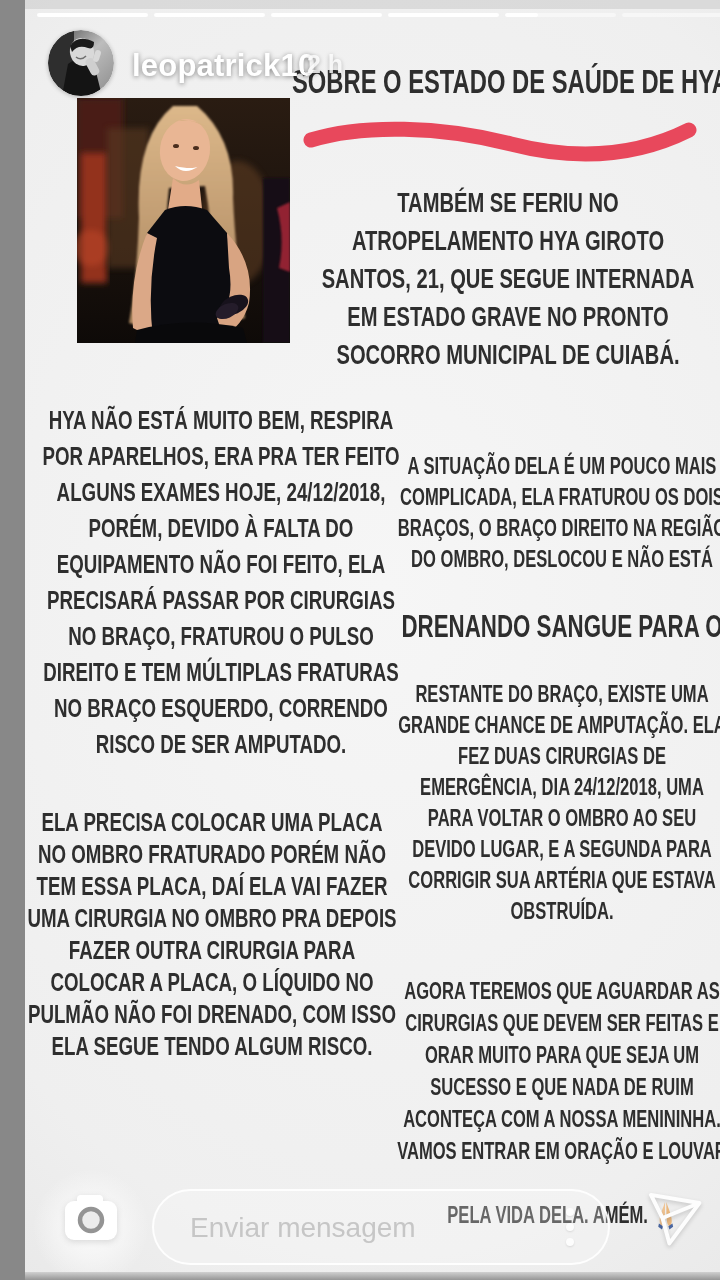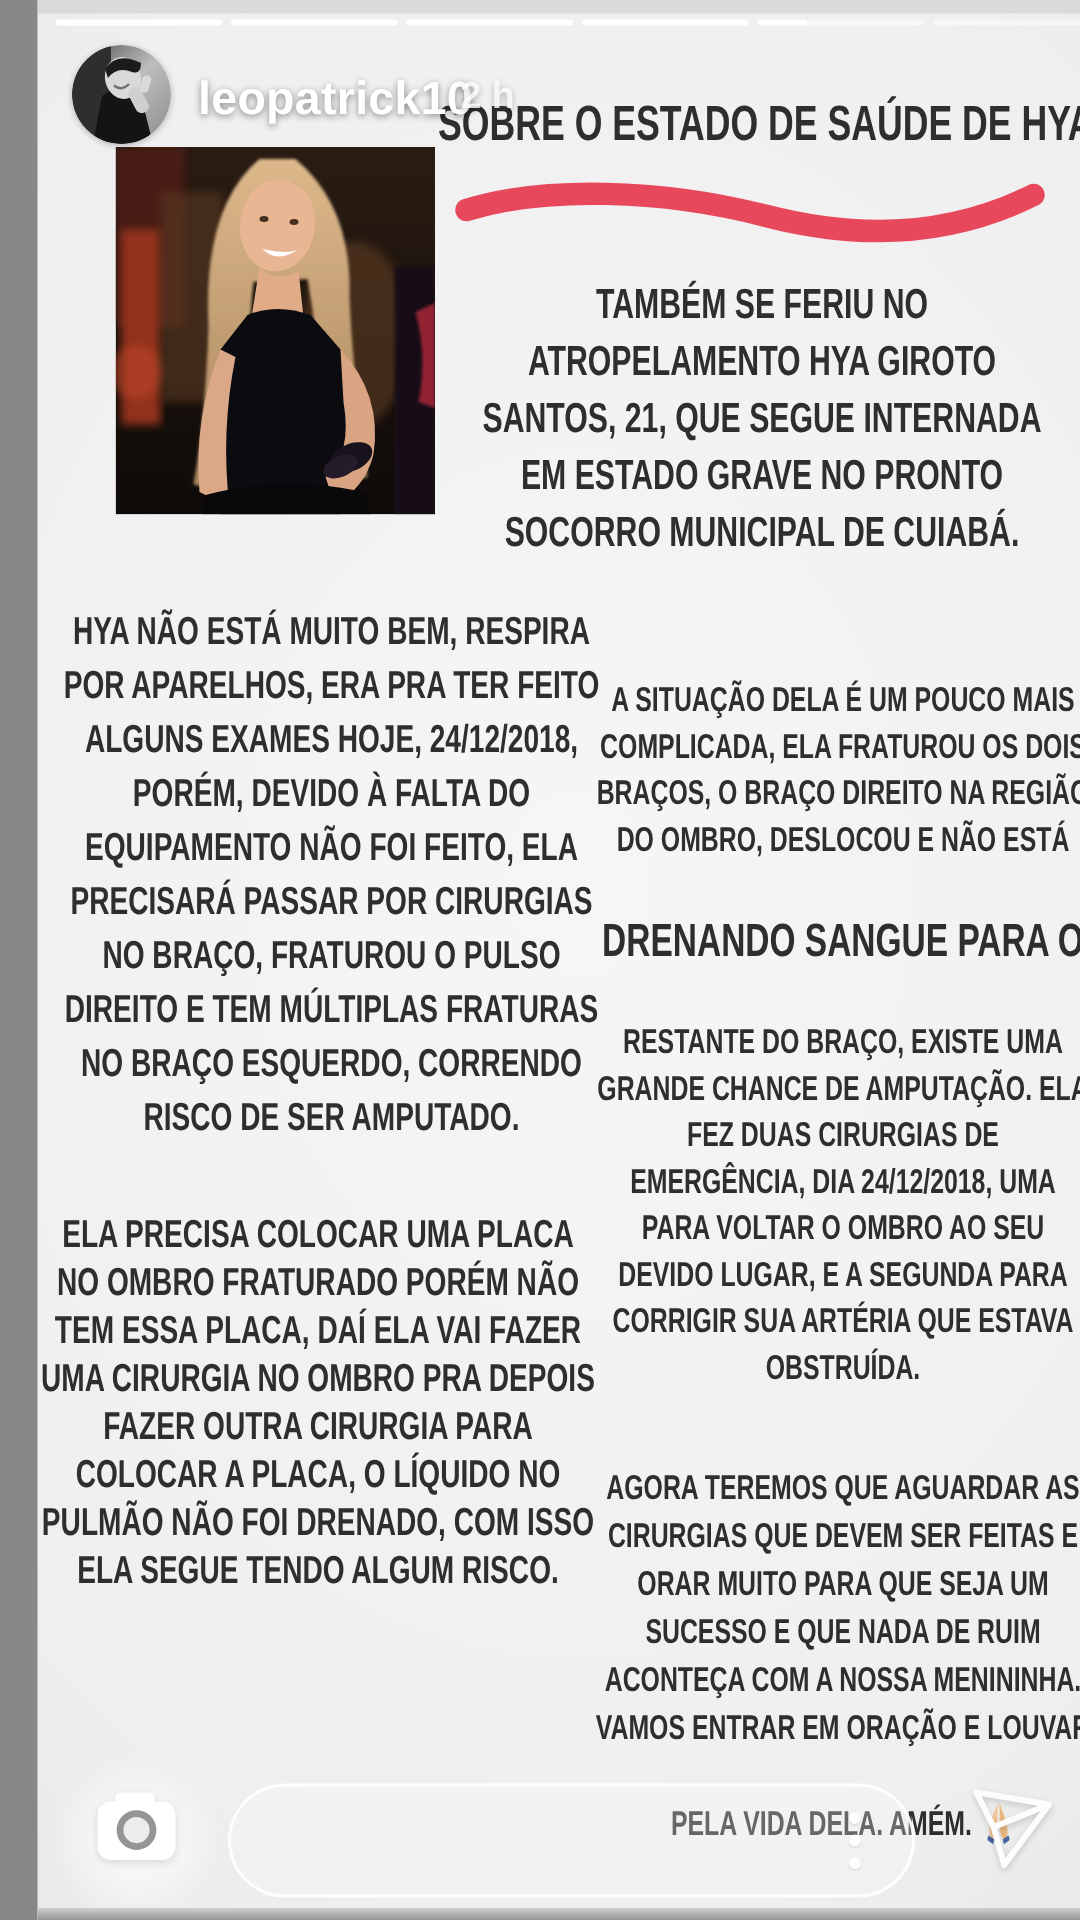--- a/index.html
+++ b/index.html
@@ -204,20 +204,21 @@
   <div class="camera-blob"></div>
   <div class="camera-btn">
     <svg width="56" height="50" viewBox="0 0 56 50">
       <rect x="14" y="2" width="26" height="12" rx="4" fill="#ffffff"></rect>
       <rect x="2" y="8" width="52" height="39" rx="9" fill="#ffffff"></rect>
       <circle cx="28" cy="27" r="11" fill="#ececec" stroke="#949494" stroke-width="4.5"></circle>
     </svg>
   </div>
 
   <div class="reply-pill">
+    <input class="reply-input" type="text" placeholder="Enviar mensagem" style="">
     <div class="kebab">
       <span></span>
         <span></span>
         <span></span>
     </div>
   </div>
 
   <div class="send-btn">
     <svg width="66" height="60" viewBox="0 0 56 52">
       <path d="M8 6 L50 13 L24 48 L18 26 Z" fill="none" stroke="#fdfdfd" stroke-width="3.4" stroke-linejoin="round"></path>

